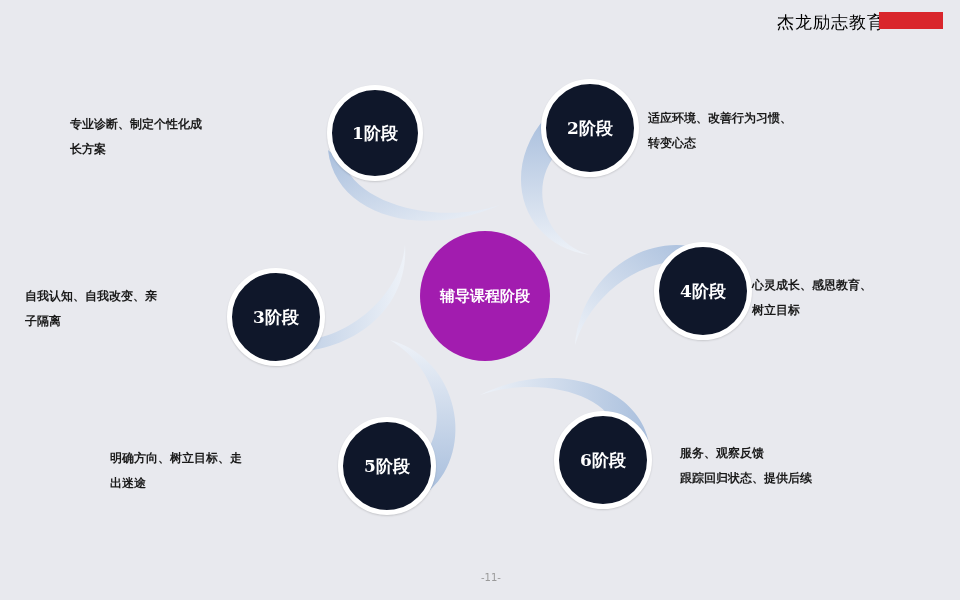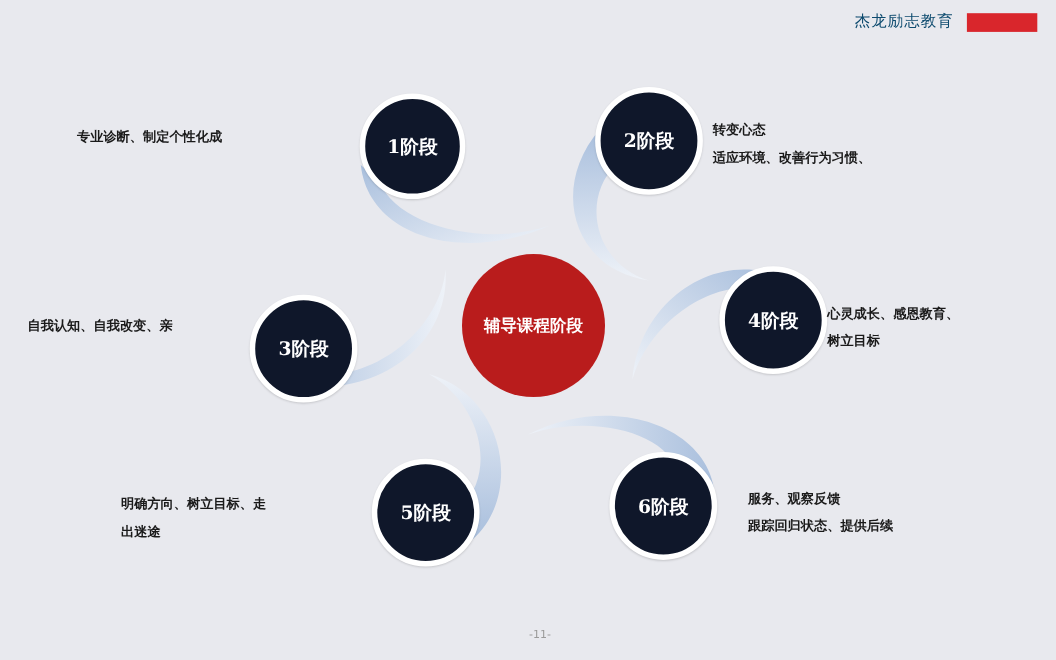--- a/index.html
+++ b/index.html
@@ -1,24 +1,24 @@
 <!DOCTYPE html>
 <html><head>
 <meta charset="utf-8">
 <style>
   html, body { margin:0; padding:0; }
   body { width:960px; height:600px; background:#e8e9ee; position:relative; overflow:hidden;
          font-family:"DejaVu Serif","Liberation Serif",serif; }
-  .brand { position:absolute; top:11px; left:777px; font-size:14px; color:#0c4a6e; letter-spacing:1px; }
+  .brand { position:absolute; top:11px; left:777px; font-size:17px; color:#000000; letter-spacing:1px; }
   .brand-bar { position:absolute; top:12px; left:879px; width:64px; height:17px; background:#d9262c; }
   svg.swooshes { position:absolute; left:0; top:0; }
   .node { position:absolute; border-radius:50%; background:#0f172a; border:5px solid #ffffff;
           box-sizing:border-box; display:flex; align-items:center; justify-content:center;
           color:#ffffff; font-size:17px; font-weight:bold; box-shadow:0 1px 2px rgba(0,0,0,0.15); }
-  .center { position:absolute; border-radius:50%; background:#b91c1c; display:flex; align-items:center;
+  .center { position:absolute; border-radius:50%; background:#a21caf; display:flex; align-items:center;
             justify-content:center; color:#ffffff; font-size:15px; font-weight:bold; }
   .desc { position:absolute; font-size:12px; font-weight:bold; color:#1a1a1a; line-height:25px; }
   .page-num { position:absolute; top:572px; left:0; width:960px; text-align:center; font-size:10px;
               color:#9a9a9a; font-family:"DejaVu Sans","Liberation Sans",sans-serif;padding-left:11px; }
 </style>
 </head>
 <body>
 
 <div class="brand">杰龙励志教育</div>
 <div class="brand-bar"></div>
@@ -82,27 +82,29 @@
 </div>
 <div class="node" style="left:338px; top:417px; width:98px; height:98px;justify-content:center;">
   <span>5阶段</span>
 </div>
 <div class="node" style="left:554px; top:411px; width:98px; height:98px;">
   <span>6阶段</span>
 </div>
 
 <div class="desc" style="left:70px; top:112px;">
   <div>专业诊断、制定个性化成</div>
+  <div>长方案</div>
 </div>
 <div class="desc" style="left:648px; top:106px;">
+  <div>适应环境、改善行为习惯、</div>
   <div>转变心态</div>
-  <div>适应环境、改善行为习惯、</div>
 </div>
 <div class="desc" style="left:25px; top:284px;">
   <div>自我认知、自我改变、亲</div>
+  <div>子隔离</div>
 </div>
 <div class="desc" style="left:752px; top:273px;">
   <div>心灵成长、感恩教育、</div>
   <div>树立目标</div>
 </div>
 <div class="desc" style="left:110px; top:446px;">
   <div>明确方向、树立目标、走</div>
   <div>出迷途</div>
 </div>
 <div class="desc" style="left:680px; top:441px;">

